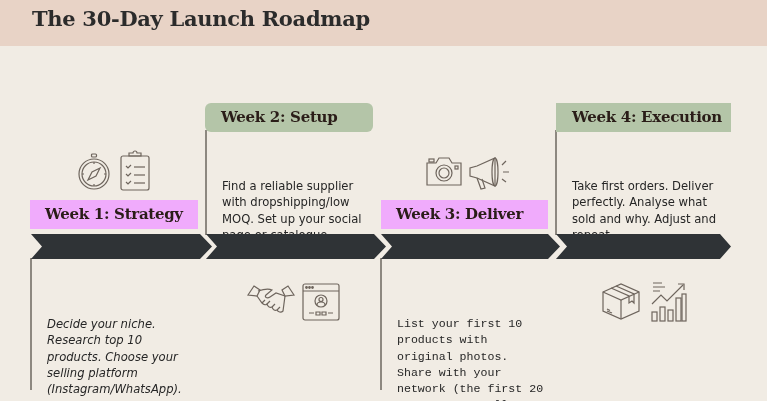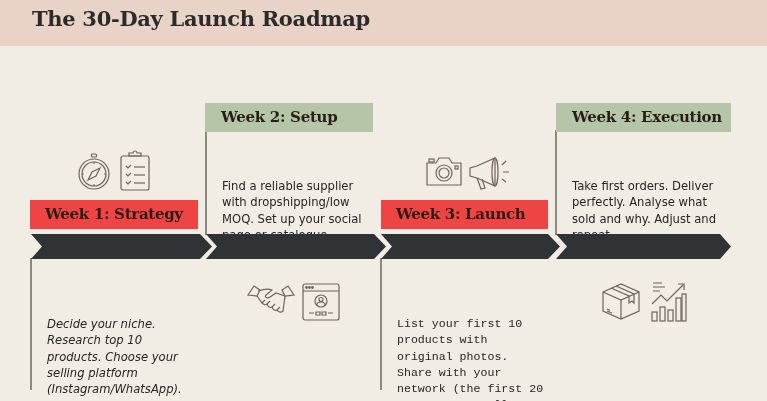--- a/index.html
+++ b/index.html
@@ -24,21 +24,21 @@
       position: absolute; width: 2px; background: #8d8880;
     }
     .week-label {
       position: absolute; height: 29px;
       font-family: "DejaVu Serif", serif;
       font-weight: bold; font-size: 15px; color: #2a1d18;
       padding-left: 16px; line-height: 29px;
       letter-spacing: -0.3px;
       white-space: nowrap;
     }
-    .week-label.terracotta { background: #ef4444; padding-left: 15px; }
+    .week-label.terracotta { background: #f0abfc; padding-left: 15px; }
     .week-label.sage { background: #b4c5a8; }
     .desc {
       position: absolute;
       font-size: 11.6px; line-height: 16.3px; color: #262626; margin-top: 36px;
     }
     .arrow-bar {
       position: absolute; left: 0; top: 233px; width: 767px; height: 27px;
     }
     .icon { position: absolute; }
     .icon svg { display: block; }
@@ -75,21 +75,21 @@
       <line x1="15" y1="17" x2="26" y2="17"></line>
     <path d="M7 24 l2 2 l3 -3"></path>
       <line x1="15" y1="25" x2="26" y2="25"></line>
     <path d="M7 32 l2 2 l3 -3"></path>
       <line x1="15" y1="33" x2="26" y2="33"></line>
   </svg>
 </div>
 <div class="week-label terracotta" style="left:30px; top:200px; width:168px;">Week 1: Strategy</div>
 <div class="desc" style="left:47px; top:280px; width:150px;font-style:italic;">Decide your niche. Research top 10 products. Choose your selling platform (Instagram/WhatsApp).</div>
 
-<div class="week-label sage" style="left:205px; top:103px; width:168px;">Week 2: Setup</div>
+<div class="week-label sage" style="left:205px; top:103px; width:168px;border-radius:6px;">Week 2: Setup</div>
 <div class="desc" style="left:222px; top:142px; width:150px;">Find a reliable supplier with dropshipping/low MOQ. Set up your social page or catalogue professionally.</div>
 <div class="icon" style="left:246px; top:283px;">
   <svg width="50" height="34" viewBox="0 0 50 34" fill="none" stroke="#6e655d" stroke-width="1.2">
     <path d="M2 12 L8 3 L14 7 L11 13 Z"></path>
     <path d="M48 12 L42 3 L36 7 L39 13 Z"></path>
     <path d="M12 8 C18 6 22 5 26 7 L20 12 C18 14 21 16 24 14 L30 10 L39 13"></path>
     <path d="M11 13 L16 20 C18 22 20 22 21 21 C22 24 24 25 26 24 C27 27 29 28 31 27 C32 29 35 30 37 28 L39 13"></path>
     <path d="M16 20 l3 -3 M21 21 l3 -3 M26 24 l3 -3 M31 27 l3 -3"></path>
   </svg>
 </div>
@@ -117,21 +117,21 @@
   </svg>
 </div>
 <div class="icon" style="left:467px; top:152px;">
   <svg width="44" height="40" viewBox="0 0 44 40" fill="none" stroke="#6e655d" stroke-width="1.2">
     <path d="M3 16 L3 24 L10 26 L28 34 L28 6 L10 14 Z"></path>
     <ellipse cx="28" cy="20" rx="3" ry="14"></ellipse>
     <path d="M10 26 L14 37 L18 36 L15 27"></path>
     <path d="M35 13 l4 -4 M36 20 h6 M35 27 l4 3"></path>
   </svg>
 </div>
-<div class="week-label terracotta" style="left:381px; top:200px; width:167px;">Week 3: Launch</div>
+<div class="week-label terracotta" style="left:381px; top:200px; width:167px;">Week 3: Deliver</div>
 <div class="desc" style="left:397px; top:280px; width:150px;font-family:Liberation Mono, monospace;">List your first 10 products with original photos. Share with your network (the first 20 customers usually come from people you know).</div>
 
 <div class="week-label sage" style="left:556px; top:103px; width:175px;">Week 4: Execution</div>
 <div class="desc" style="left:572px; top:142px; width:150px;">Take first orders. Deliver perfectly. Analyse what sold and why. Adjust and repeat.</div>
 <div class="icon" style="left:601px; top:281px;">
   <svg width="40" height="40" viewBox="0 0 40 40" fill="none" stroke="#6e655d" stroke-width="1.2">
     <path d="M2 11 L20 3 L38 11 L38 30 L20 38 L2 30 Z"></path>
     <path d="M2 11 L20 19 L38 11"></path>
       <line x1="20" y1="19" x2="20" y2="38"></line>
     <path d="M10 7 L28 15 L28 22 L31 20 L33 22 L33 13 L15 5"></path>

